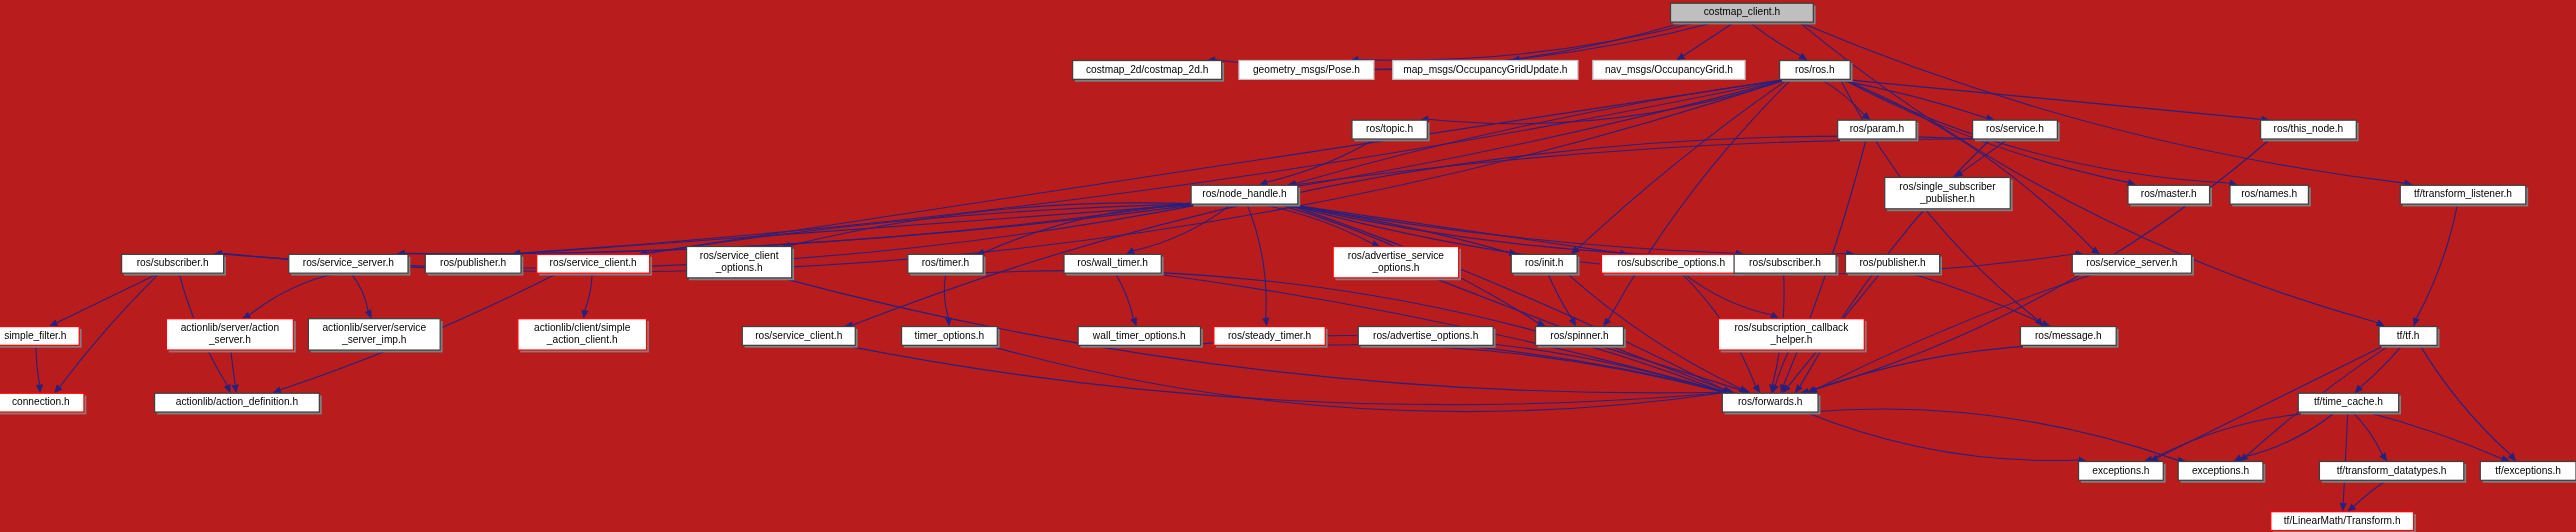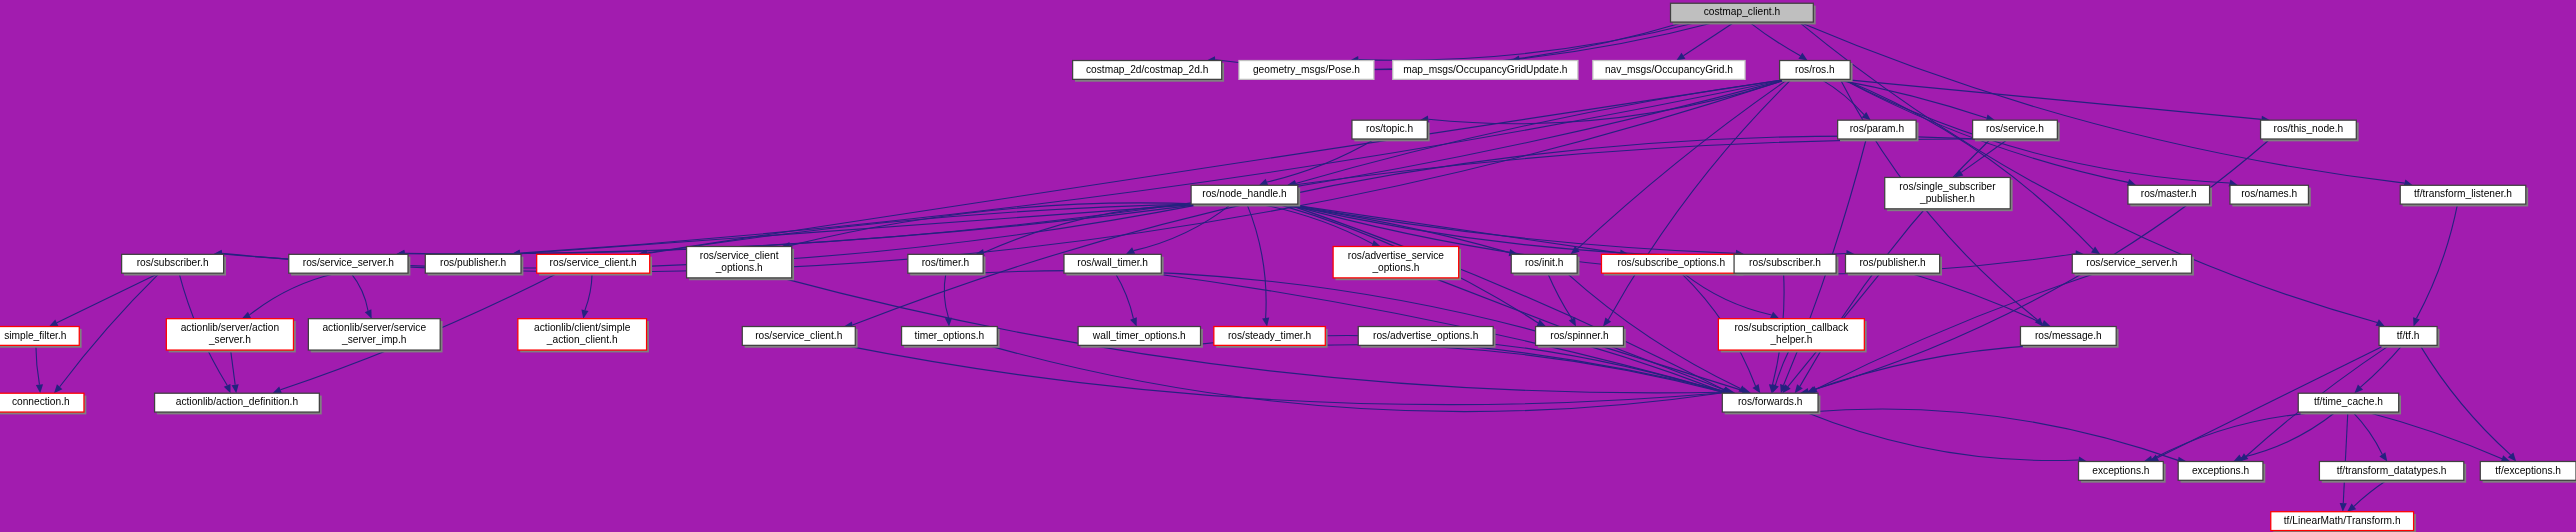--- a/index.html
+++ b/index.html
@@ -8,21 +8,21 @@
     background: #ffffff;
   }
   body {
     font-family: "Liberation Sans", sans-serif;
   }
   #graph-wrap {
     position: relative;
     width: 2576px;
     height: 533px;
     overflow: hidden;
-    background: #a21caf;
+    background: #b91c1c;
   }
   svg#dep-graph {
     position: absolute;
     left: 0;
     top: 0;
     width: 2576px;
     height: 533px;
     display: block;
   }
   .edge {

